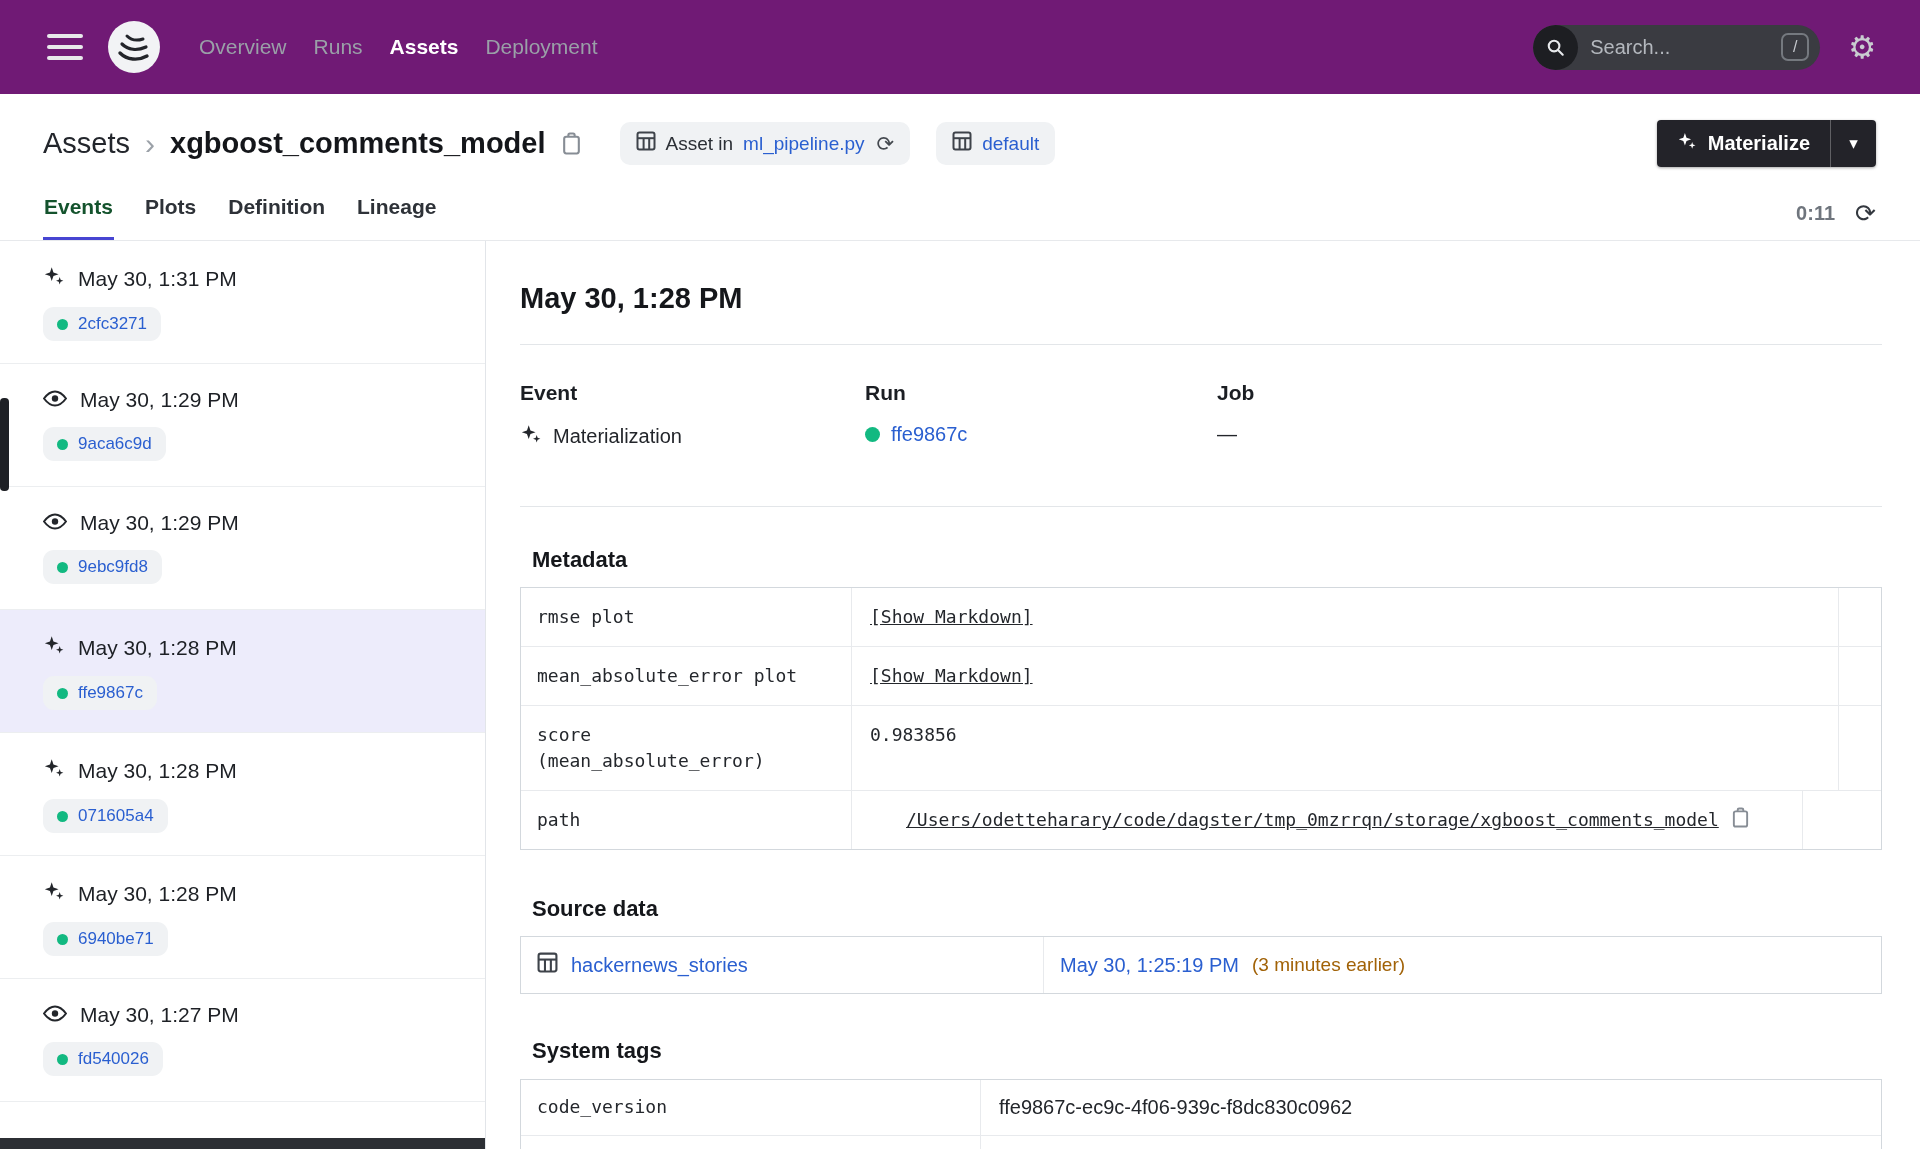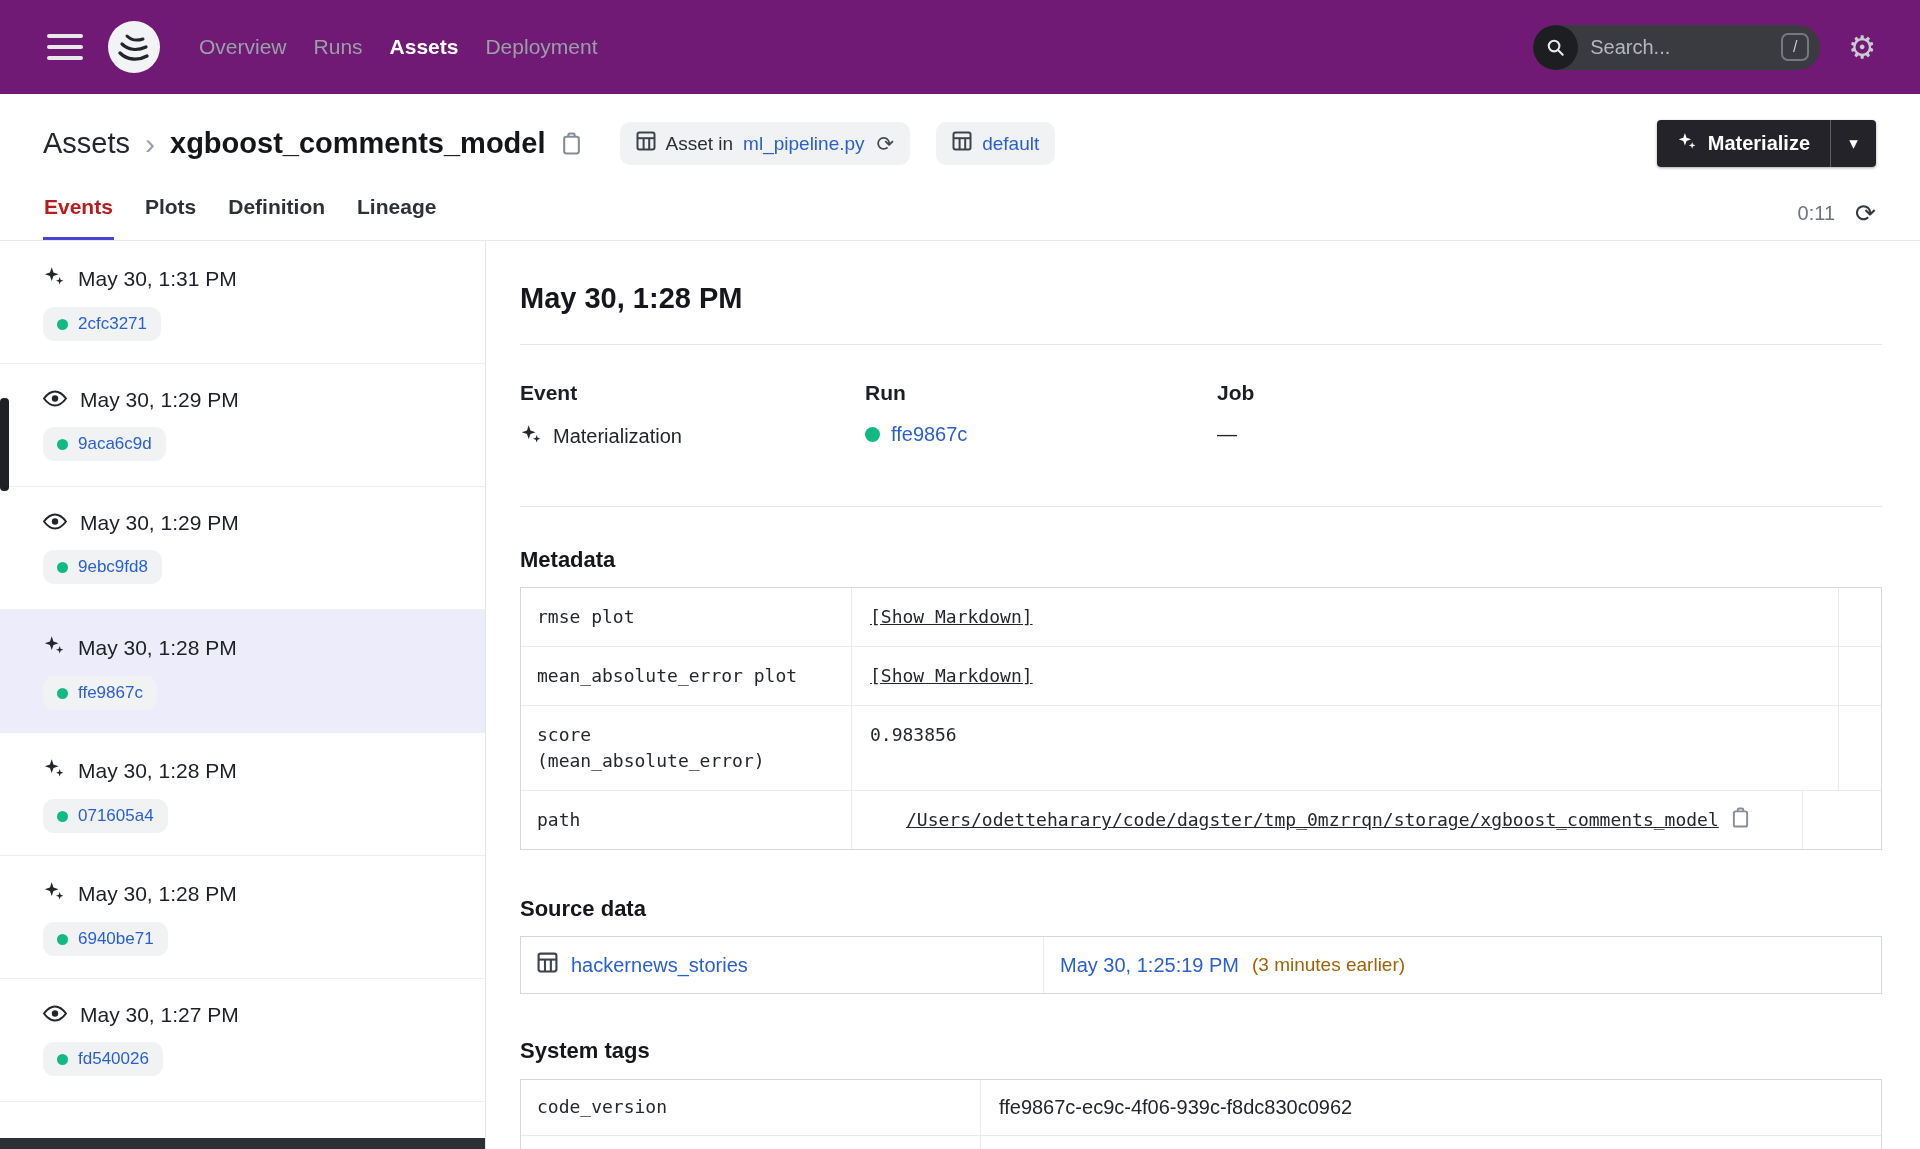--- a/index.html
+++ b/index.html
@@ -78,23 +78,23 @@
 
   
   .tabs-row {
     display: flex; align-items: flex-end; padding: 0 44px 0 43px; margin-top: 28px;
     border-bottom: 1px solid #e7e9ec; flex: 0 0 auto;
   }
   .tab {
     font-size: 21px; font-weight: 600; color: #2e3238; padding: 0 1px 18px;
     margin-right: 30px; cursor: pointer; border-bottom: 3px solid transparent;
   }
-  .tab.active { color: #b91c1c; border-bottom-color: #4745d2; }
+  .tab.active { color: #14532d; border-bottom-color: #4745d2; }
   .tabs-meta { margin-left: auto; display: flex; align-items: center; gap: 20px; padding-bottom: 14px; }
-  .timer { color: #6f757d; font-size: 20px; }
+  .timer { color: #6f757d; font-size: 20px; font-weight: bold; }
   .glyph-refresh-dark { color: #33383f; font-size: 25px; line-height: 1; cursor: pointer; }
 
   
   .content { flex: 1; display: flex; min-height: 0; }
 
   .sidebar {
     width: 486px; flex: 0 0 486px; border-right: 1px solid #e2e5e9;
     position: relative; overflow: hidden;
   }
   .event-item {
@@ -124,21 +124,21 @@
   .divider { border: none; border-top: 1px solid #e3e6e9; }
   .divider-1 { margin-top: 29px; }
   .divider-2 { margin-top: 56px; }
 
   .summary { display: flex; margin-top: 36px; }
   .sum-col-1 { width: 345px; }
   .sum-col-2 { width: 352px; }
   .sum-label { font-size: 21px; font-weight: 700; color: #1b1e23; }
   .sum-value { margin-top: 18px; display: flex; align-items: center; gap: 11px; font-size: 20px; color: #23262b; }
 
-  .section-title { font-size: 22px; font-weight: 700; color: #15171b; }
+  .section-title { font-size: 22px; font-weight: 700; color: #15171b; margin-left: 12px; }
   .mt-metadata { margin-top: 40px; }
   .mt-source { margin-top: 46px; }
   .mt-tags { margin-top: 44px; }
 
   .mono { font-family: "DejaVu Sans Mono", "Liberation Mono", monospace; }
 
   .meta-table { border: 1px solid #d3d8dd; margin-top: 14px; }
   .meta-row { display: grid; grid-template-columns: 331px 1fr 42px; border-bottom: 1px solid #e8eaed; }
   .meta-row:last-child { border-bottom: none; gap: 36px; }
   .meta-key {

